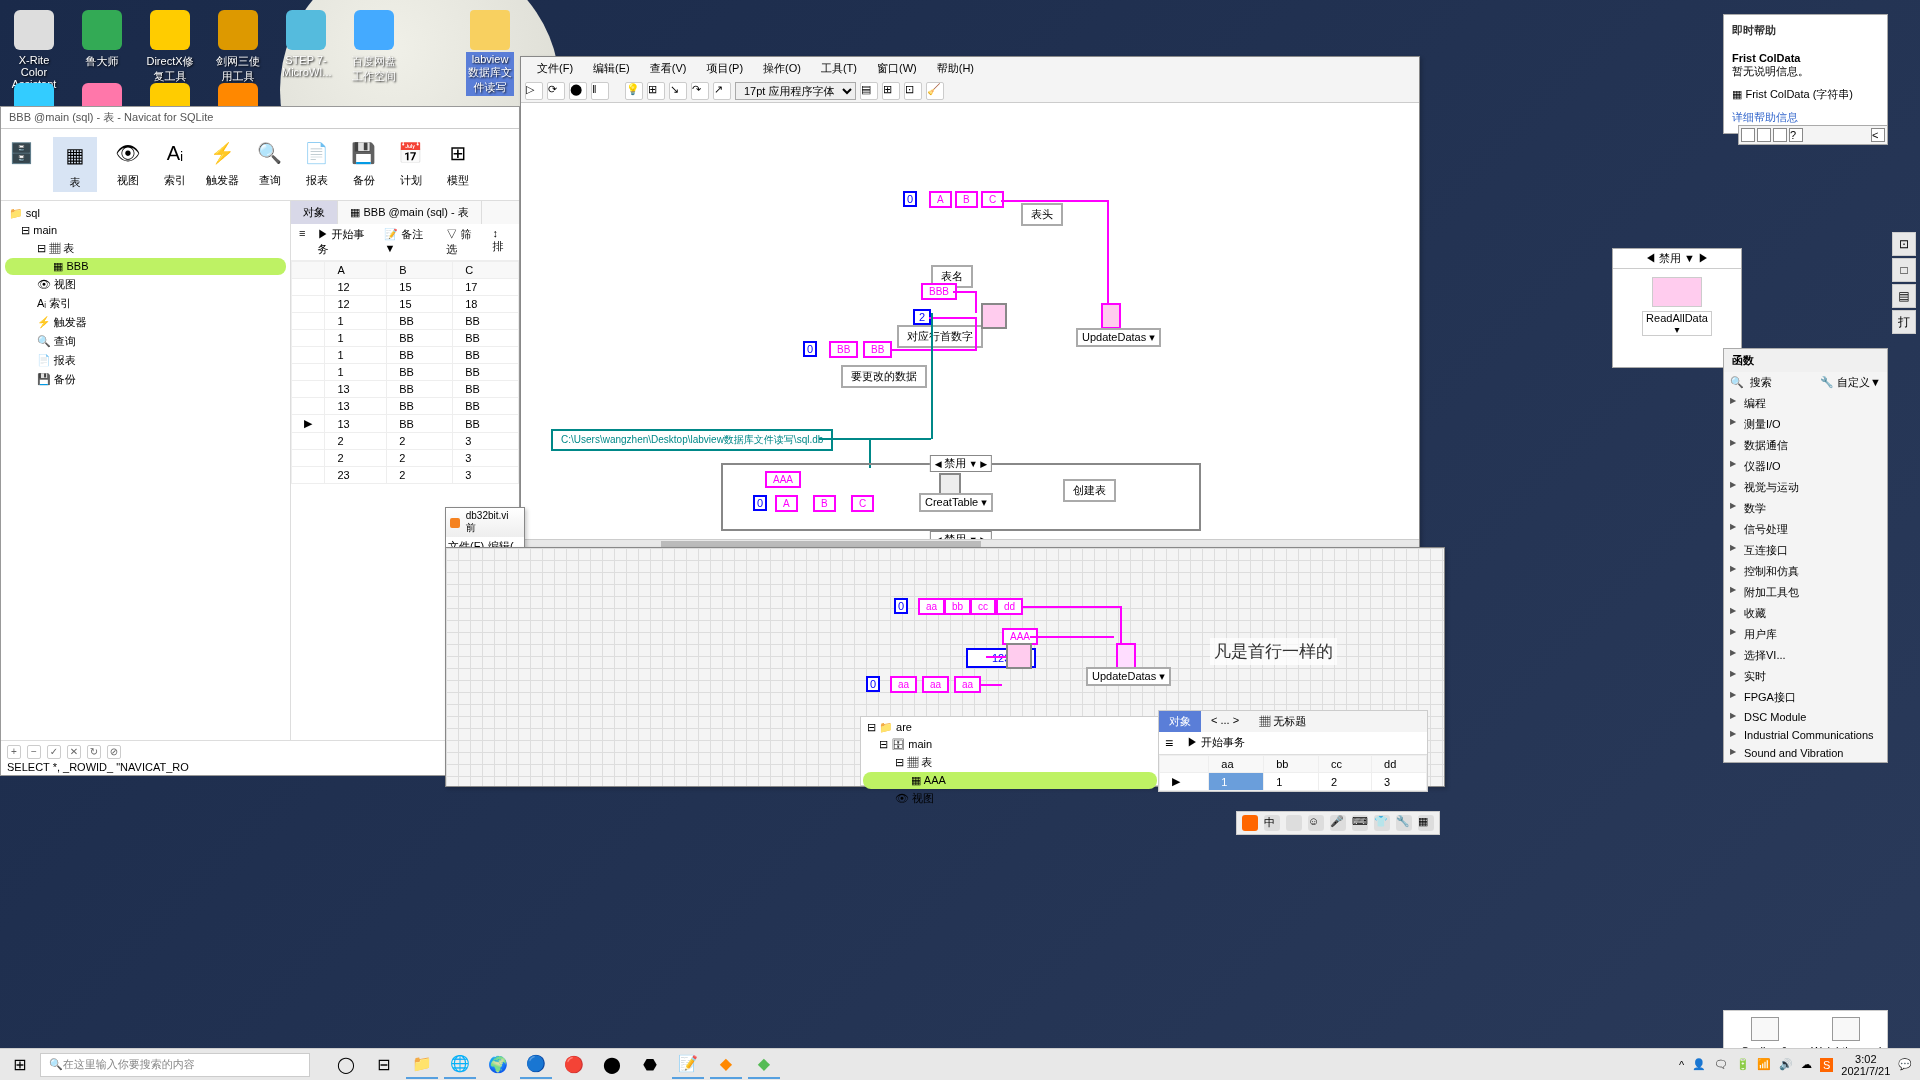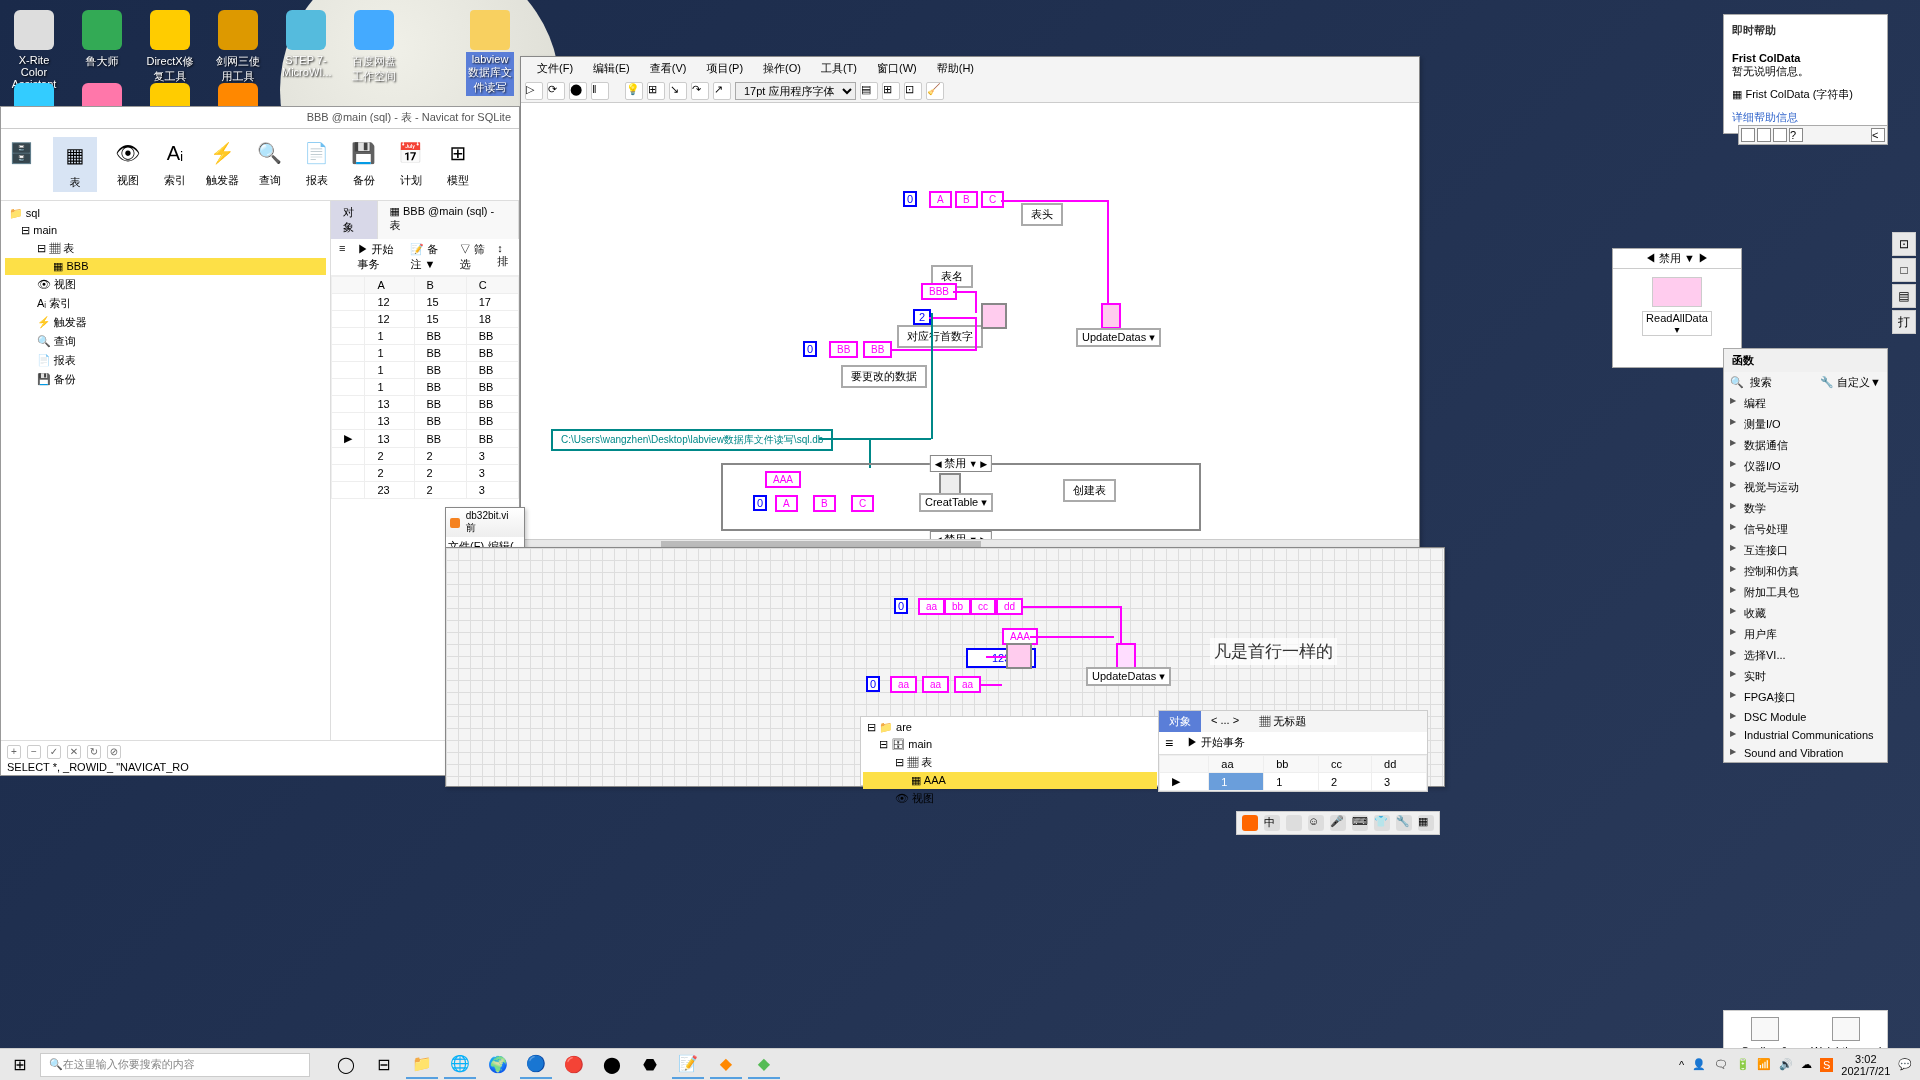--- a/index.html
+++ b/index.html
@@ -4,33 +4,33 @@
 <style>
 * { margin: 0; padding: 0; box-sizing: border-box; font-family: "Microsoft YaHei", sans-serif; font-size: 11px; }
 body { width: 1920px; height: 1080px; background: linear-gradient(135deg, #1a2a4a 0%, #2a3a5a 100%); position: relative; overflow: hidden; }
 .moon { position: absolute; top: -50px; left: 280px; width: 280px; height: 280px; background: radial-gradient(circle at 40% 35%, #f0f0e8, #d8d8d0); border-radius: 50%; }
 .desktop-icons { position: absolute; top: 10px; left: 10px; display: flex; gap: 20px; }
 .desktop-icon { width: 48px; text-align: center; color: #fff; text-shadow: 1px 1px 2px #000; cursor: pointer; }
 .desktop-icon .ico { width: 40px; height: 40px; margin: 0 auto 4px; background: #4a90d9; border-radius: 6px; display: flex; align-items: center; justify-content: center; font-size: 20px; }
 .desktop-icons2 { position: absolute; top: 83px; left: 10px; display: flex; gap: 20px; }
 
 .navicat-window { position: absolute; top: 106px; left: 0; width: 520px; height: 670px; background: #fff; border: 1px solid #999; }
-.navicat-title { background: #fff; border-bottom: 1px solid #ccc; padding: 3px 8px; color: #555; text-align: right; }
+.navicat-title { background: #fff; border-bottom: 1px solid #ccc; padding: 3px 8px; color: #555; }
 .navicat-tabs { display: flex; background: #f4f4f4; border-bottom: 1px solid #ddd; }
 .navicat-tab { padding: 4px 12px; border-right: 1px solid #ddd; }
 .navicat-toolbar { display: flex; background: #fff; border-bottom: 1px solid #ddd; padding: 8px 5px; gap: 15px; }
 .nt-item { text-align: center; cursor: pointer; }
 .nt-icon { width: 32px; height: 32px; margin: 0 auto 4px; display: flex; align-items: center; justify-content: center; font-size: 20px; }
 .navicat-body { display: flex; height: 540px; }
-.navicat-tree { width: 330px; border-right: 1px solid #ddd; padding: 4px; }
+.navicat-tree { width: 290px; border-right: 1px solid #ddd; padding: 4px; }
 .tree-item { padding: 2px 4px; cursor: pointer; }
 .tree-item.l1 { padding-left: 16px; }
 .tree-item.l2 { padding-left: 32px; }
 .tree-item.l3 { padding-left: 48px; }
-.tree-item.selected { background: #fde047; }
+.tree-item.selected { background: #bef264; border-radius: 8px; }
 .navicat-main { flex: 1; background: #fff; }
 .obj-tabs { display: flex; background: #f8f8f8; }
 .obj-tab { padding: 4px 12px; border-right: 1px solid #ddd; }
 .obj-tab.active { background: #d8d8e8; }
 .action-bar { display: flex; padding: 3px 8px; gap: 12px; border-bottom: 1px solid #eee; }
 table.data-table { border-collapse: collapse; width: 100%; }
 table.data-table th, table.data-table td { border: 1px solid #eee; padding: 2px 12px; text-align: left; }
 table.data-table th { background: #f8f8f8; font-weight: normal; }
 .row-marker { width: 16px; }
 .navicat-footer { position: absolute; bottom: 0; left: 0; right: 0; background: #fff; border-top: 1px solid #ddd; padding: 2px 6px; }

